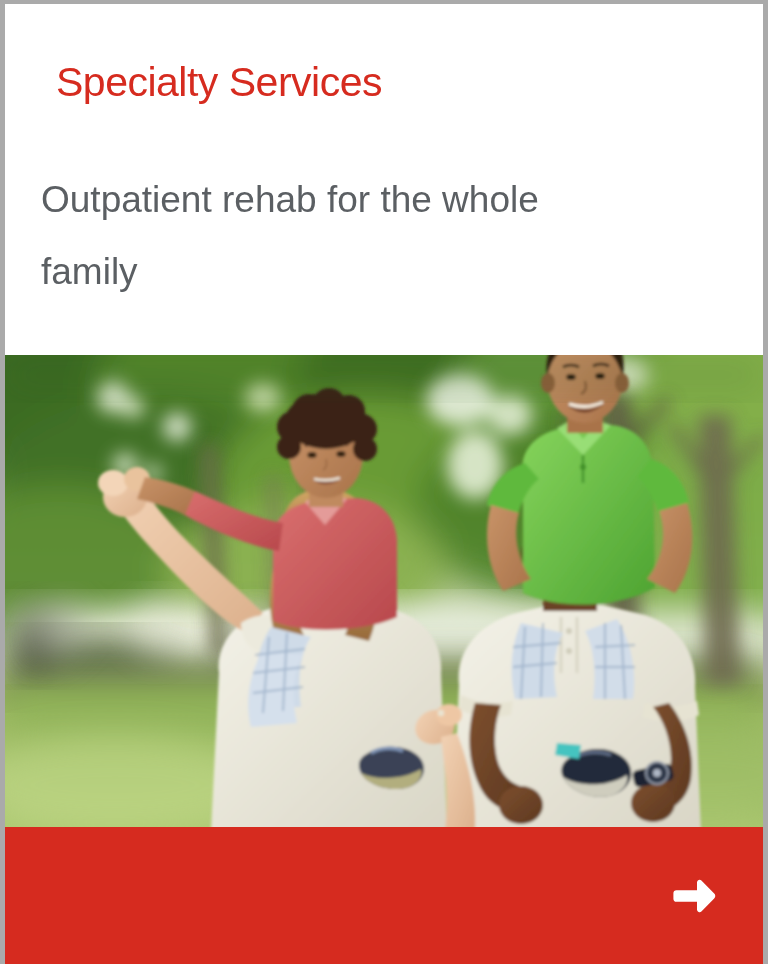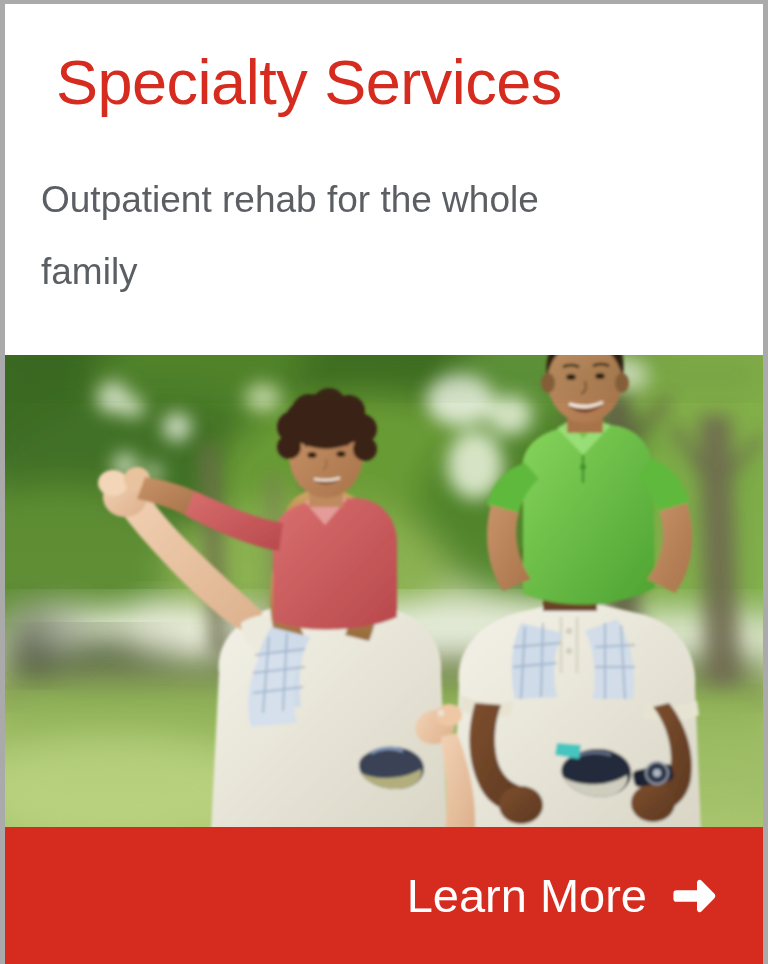--- a/index.html
+++ b/index.html
@@ -38,21 +38,21 @@
     box-sizing: border-box;
     padding: 0 0 0 51px;
   }
 
   .promo-heading {
     position: absolute;
     left: 51px;
     top: 42px;
     margin: 0;
     font-family: "Liberation Sans", sans-serif;
-    font-size: 63px;
+    font-size: 41px;
     font-weight: 400;
     line-height: 72px;
     letter-spacing: -0.5px;
     color: #d62b1f;
     white-space: nowrap;
   }
 
   .promo-subheading {
     position: absolute;
     left: 36px;
@@ -461,19 +461,18 @@
 
         <path d="M436 382 C440 414, 444 444, 440 476 L470 476 C472 440, 462 404, 452 378 Z" fill="url(#skinLight)"></path>
       </g>
 
       <rect x="0" y="0" width="758" height="476" fill="none"></rect>
       <rect x="0" y="0" width="758" height="40" fill="#2f5a23" opacity="0.12" filter="url(#blurBig)"></rect>
     </svg>
   </div>
 
   <div class="cta-bar">
-    <span class="cta-label">Learn More</span>
     <svg class="cta-arrow" viewBox="0 0 44 40">
       <path d="M3.5 14.2 H24.0 V6.4 a2.6 2.6 0 0 1 4.4 -1.9 L41.2 17.6 a3.2 3.2 0 0 1 0 4.8 L28.4 35.5 a2.6 2.6 0 0 1 -4.4 -1.9 V25.8 H3.5 a3.1 3.1 0 0 1 -3.1 -3.1 V17.3 a3.1 3.1 0 0 1 3.1 -3.1 Z" fill="#ffffff"></path>
     </svg>
   </div>
 
 </div>
 
 </body></html>

